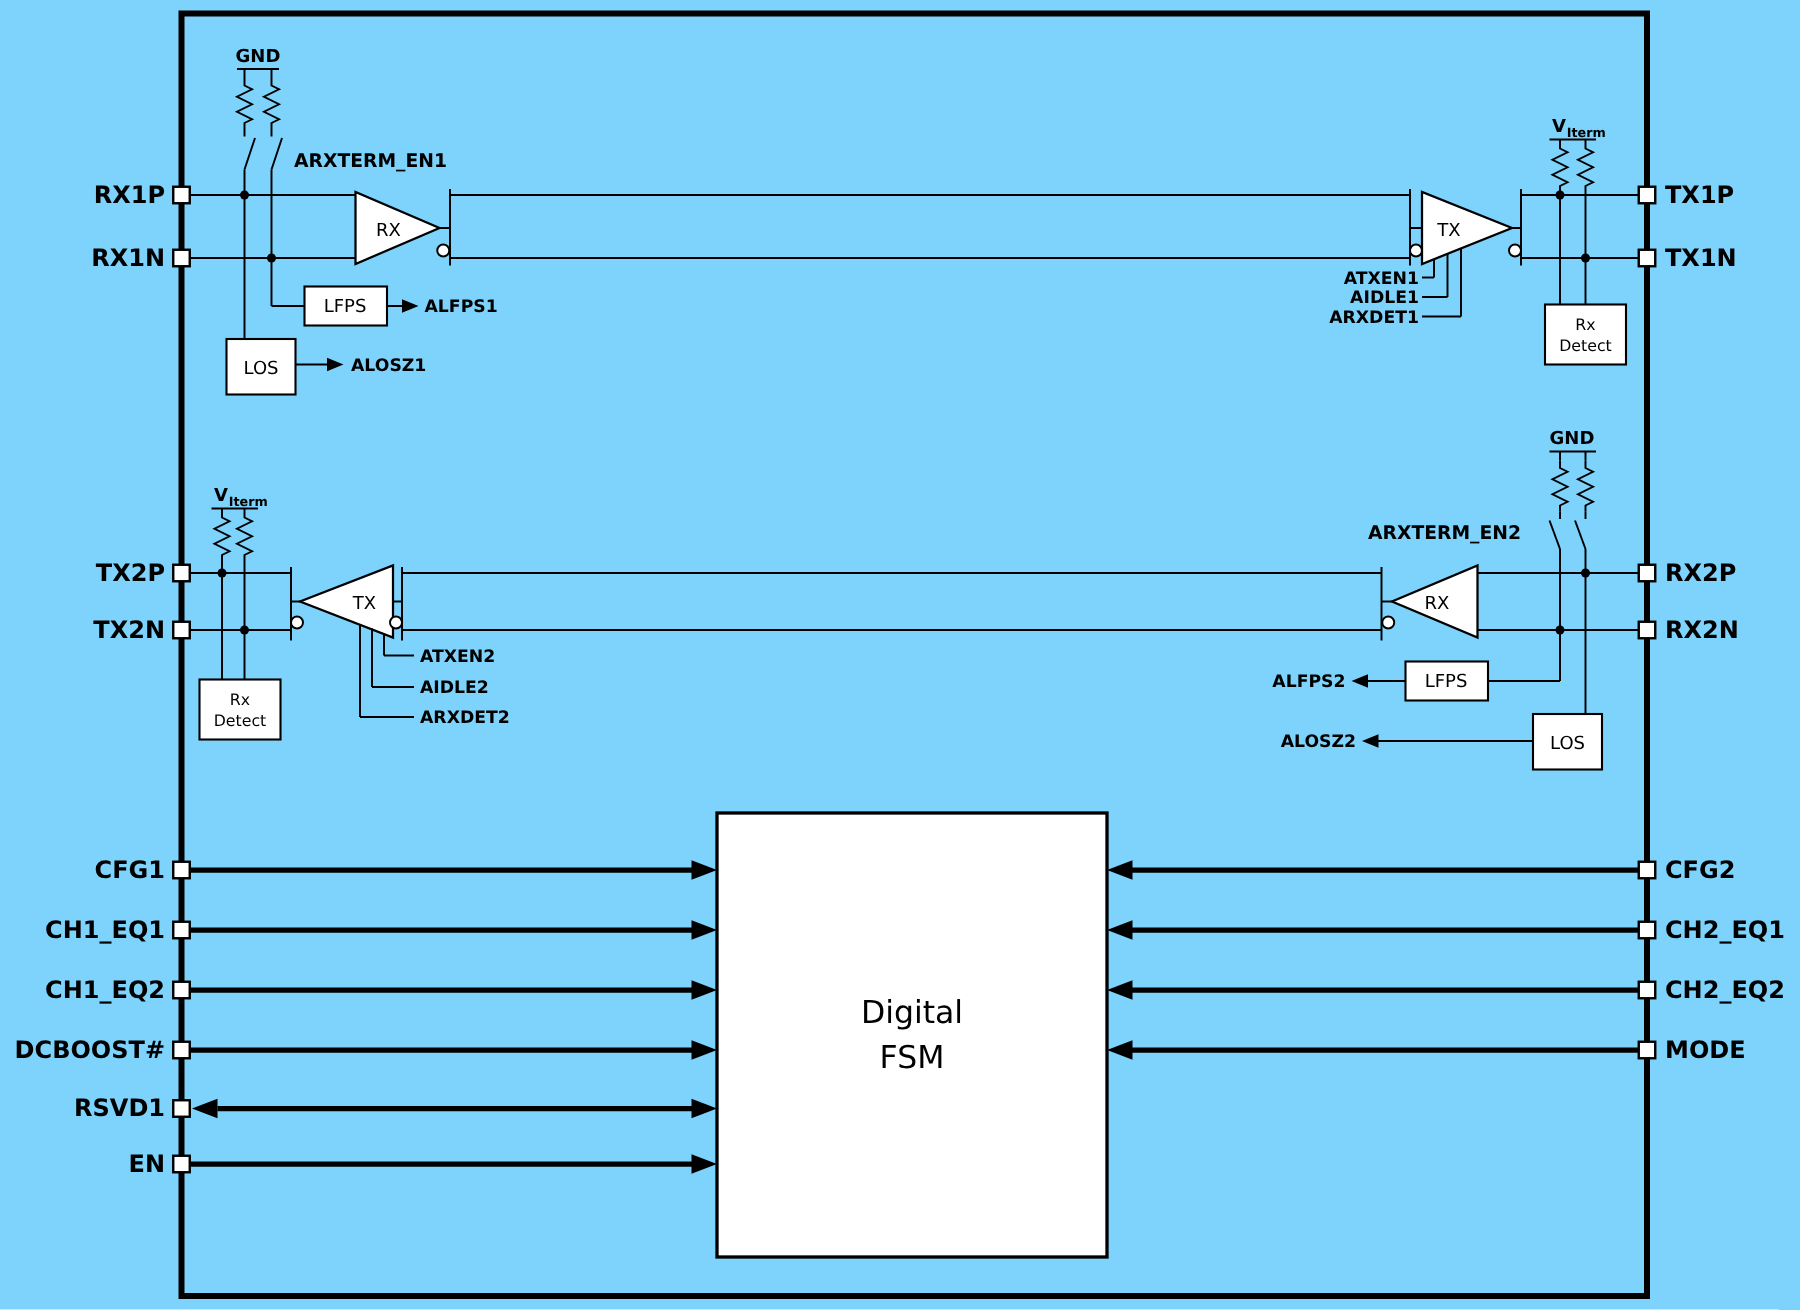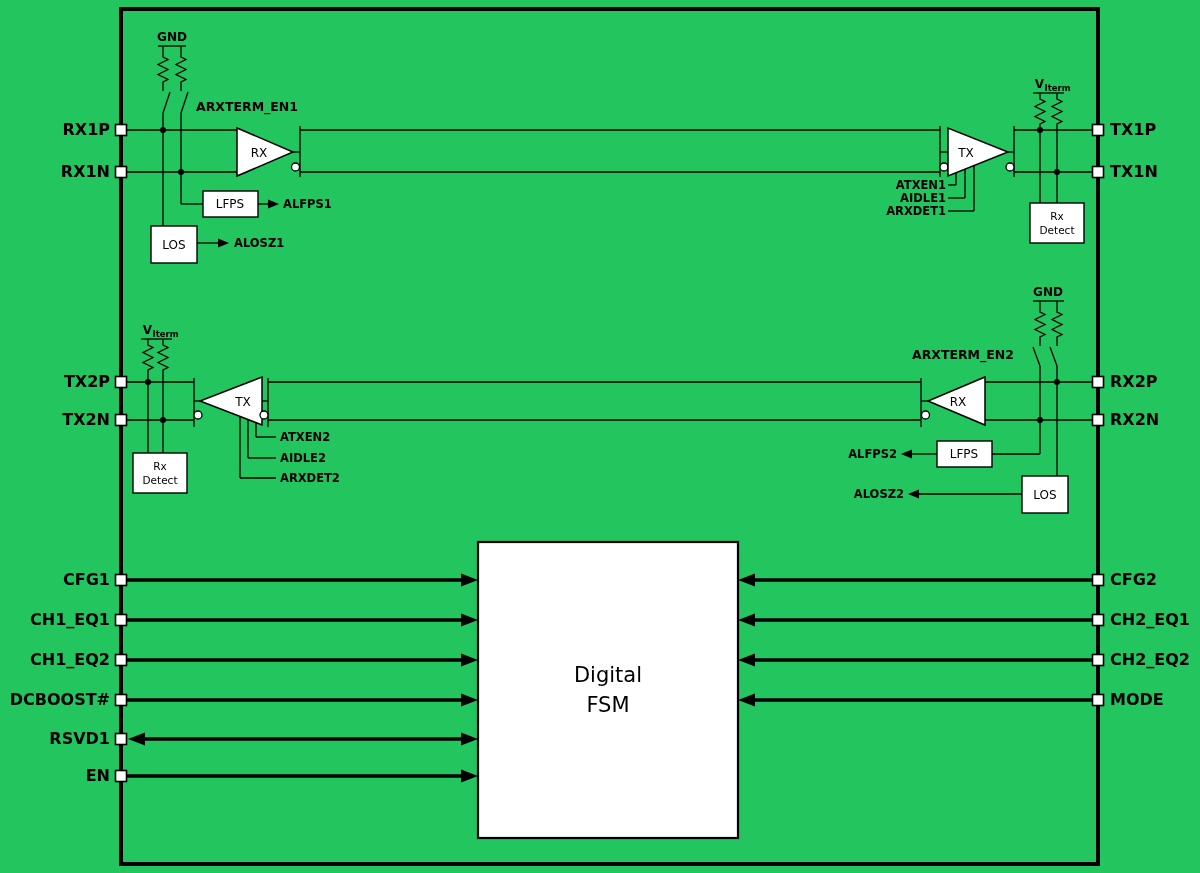--- a/index.html
+++ b/index.html
@@ -1,16 +1,16 @@
 <!DOCTYPE html>
 <html><head>
 <meta charset="utf-8">
 <style>
   html,body{margin:0;padding:0;background:#ffffff;}
-  .stage{position:relative;width:1200px;height:873px;background:#22c55e;}
+  .stage{position:relative;width:1200px;height:873px;background:#7dd3fc;}
   svg{display:block;font-family:"DejaVu Sans",sans-serif;}
   .ln{stroke:#000;stroke-width:1.3;fill:none;}
   .thk{stroke:#000;stroke-width:3.5;fill:none;}
   .border{stroke:#000;stroke-width:4;fill:none;}
   .box{stroke:#000;stroke-width:1.4;fill:#fff;}
   .fsmbox{stroke:#000;stroke-width:2.2;fill:#fff;}
   .tri{stroke:#000;stroke-width:1.5;fill:#fff;}
   .pin{stroke:#000;stroke-width:1.6;fill:#fff;}
   .dot{fill:#000;stroke:none;}
   .bub{stroke:#000;stroke-width:1.3;fill:#fff;}

